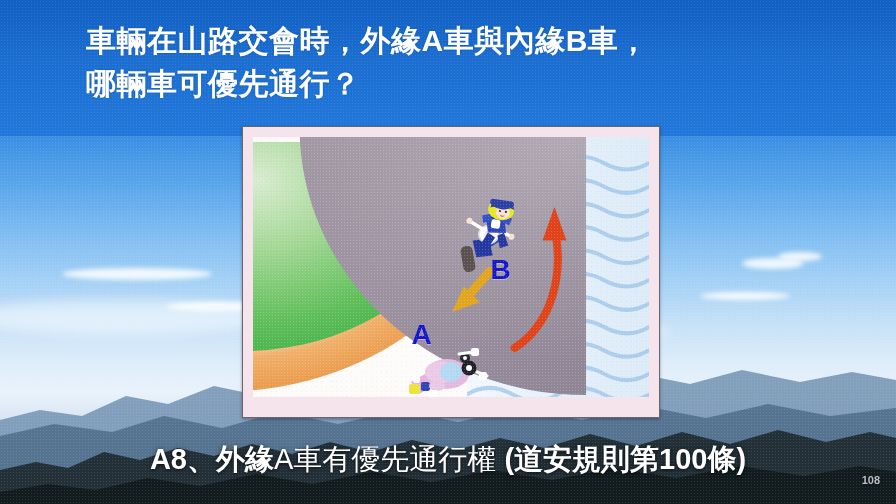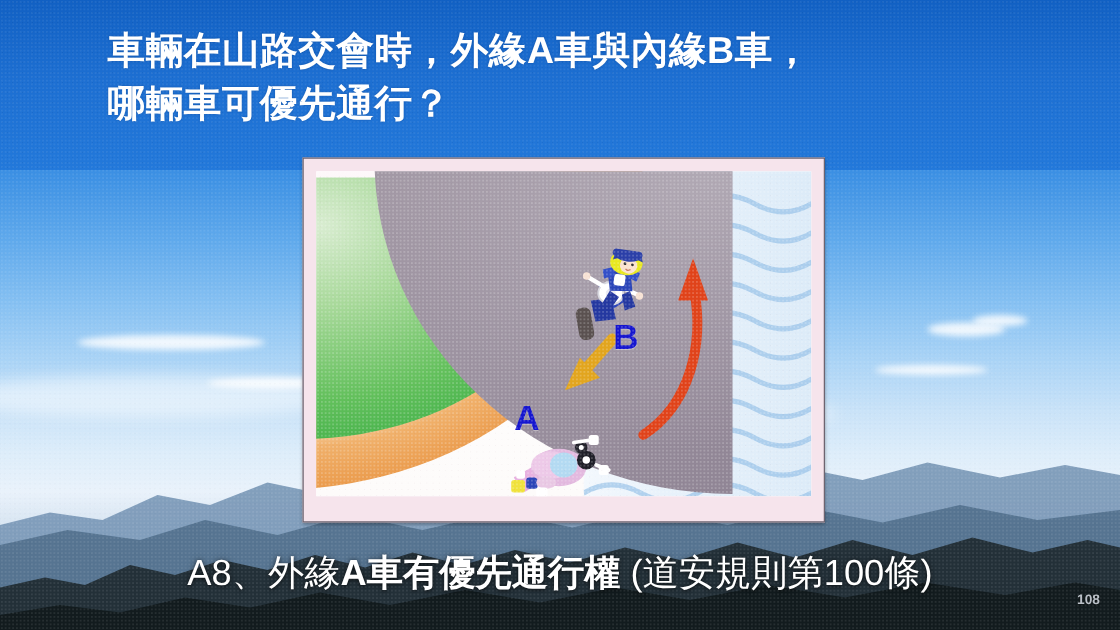--- a/index.html
+++ b/index.html
@@ -185,22 +185,22 @@
   
   .caption {
     position:absolute; left:0; top:444px; width:896px;
     text-align:center;
     color:#ffffff;
     font-size:29px;
     line-height:1.1;
     text-shadow:0 1px 3px rgba(0,0,0,.55), 0 0 6px rgba(0,0,0,.35);
     white-space:nowrap;
   }
-  .caption .c-light { font-weight:normal; }
-  .caption .c-bold  { font-weight:bold; }
+  .caption .c-light { font-weight:bold; }
+  .caption .c-bold  { font-weight:normal; }
 
   
   .page-num {
     position:absolute; right:16px; bottom:18px;
     color:#b9bfc6;
     font-size:11px;
     text-shadow:0 1px 2px rgba(0,0,0,.5);
     font-weight:bold;
   }
 </style>

